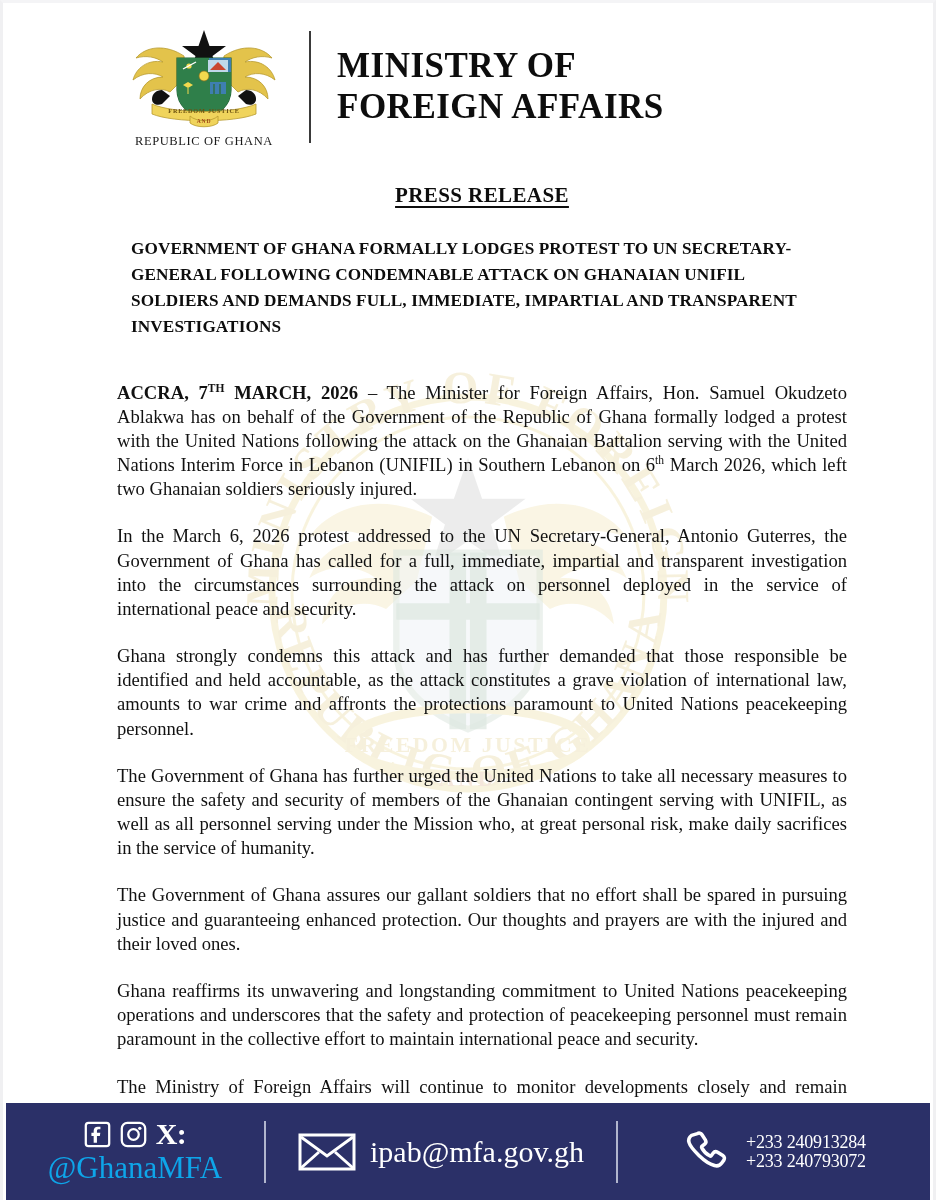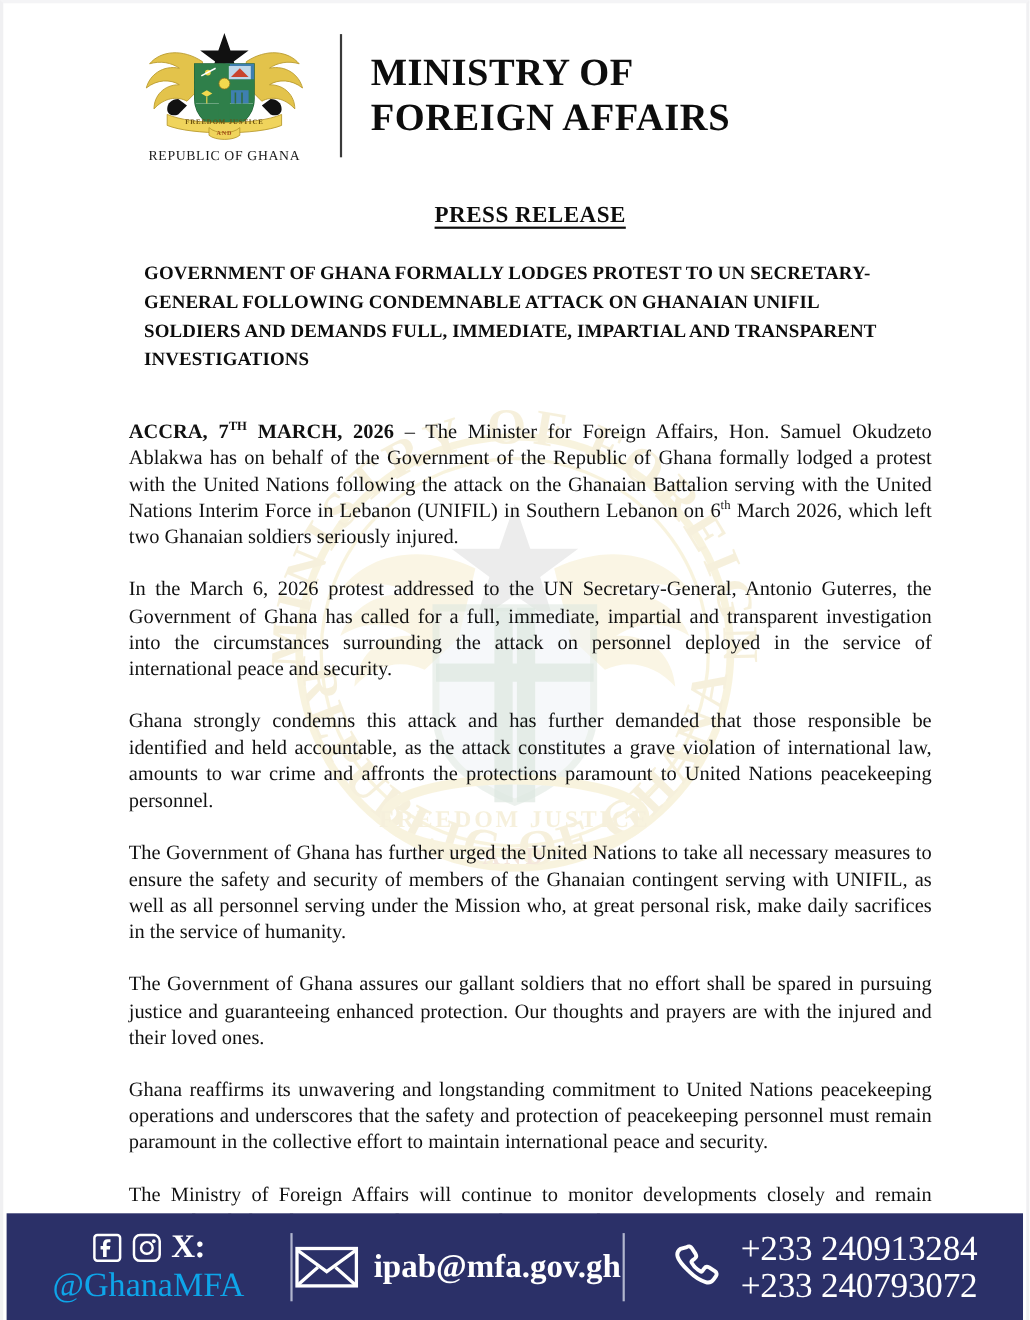--- a/index.html
+++ b/index.html
@@ -139,21 +139,21 @@
     z-index: 3;
     color: #ffffff;
   }
   .fcell {
     display: flex;
     align-items: center;
     justify-content: center;
     height: 100%;
   }
   .fcell-social { width: 258px; }
-  .fcell-email  { width: 300px; font-weight: bold; }
+  .fcell-email  { width: 350px; }
   .fcell-phone  { flex: 1; }
 
   .fdivider {
     width: 2px;
     height: 62px;
     background: #c9ccdf;
     opacity: .85;
     flex: 0 0 auto;
   }
 
@@ -191,21 +191,21 @@
   }
   .email-text {
     font-family: "Liberation Serif", serif;
     font-size: 30px;
     color: #ffffff;
   }
   .phone-numbers {
     display: flex;
     flex-direction: column;
     font-family: "Liberation Serif", serif;
-    font-size: 32px;
+    font-size: 18px;
     line-height: 1.04;
     color: #ffffff;
     letter-spacing: -0.2px;
     justify-content: center;
   }
 </style>
 </head>
 <body>
 
 <div class="page">

